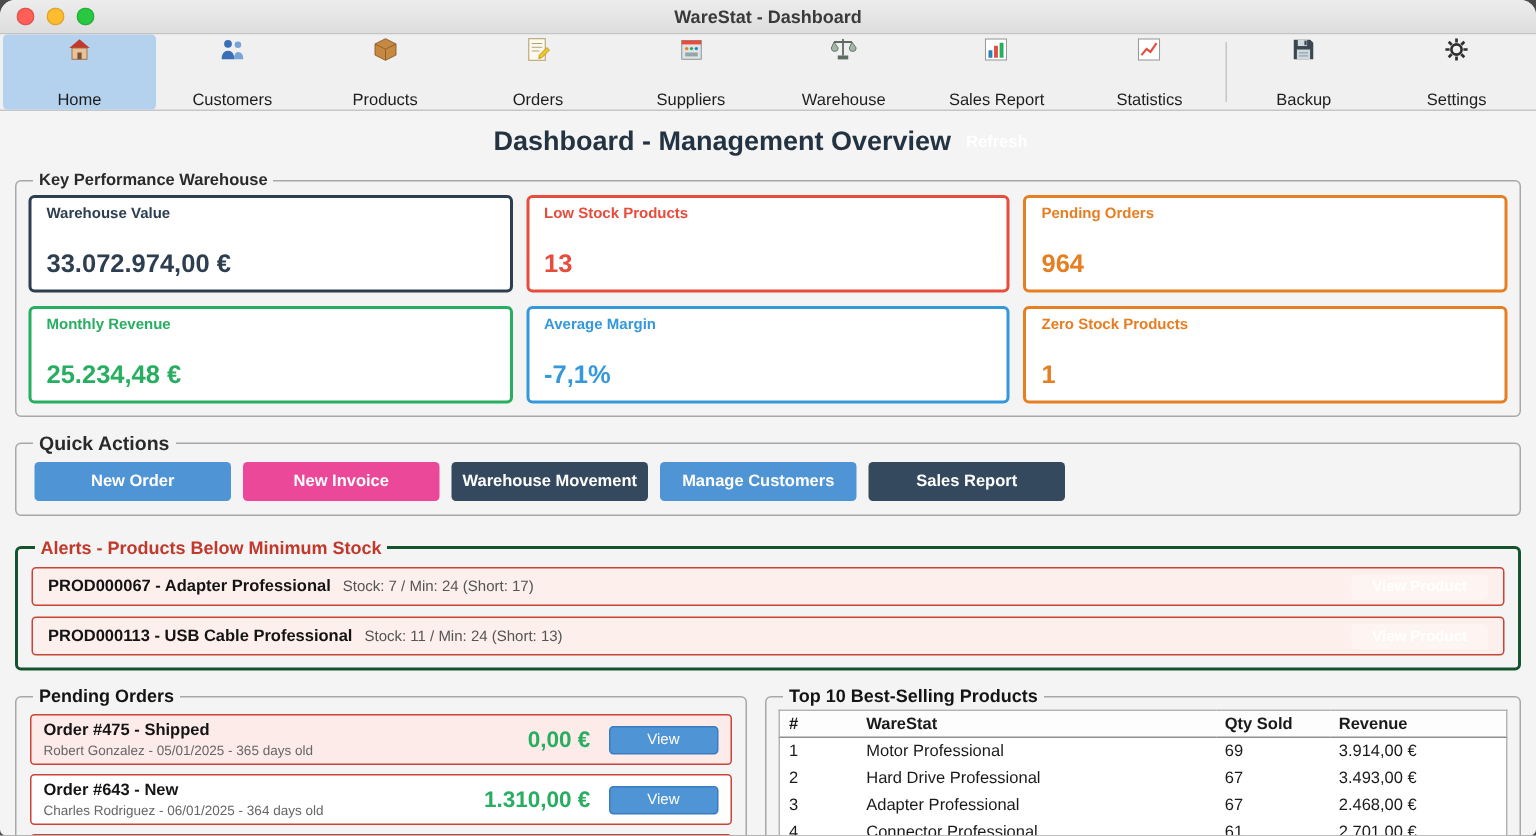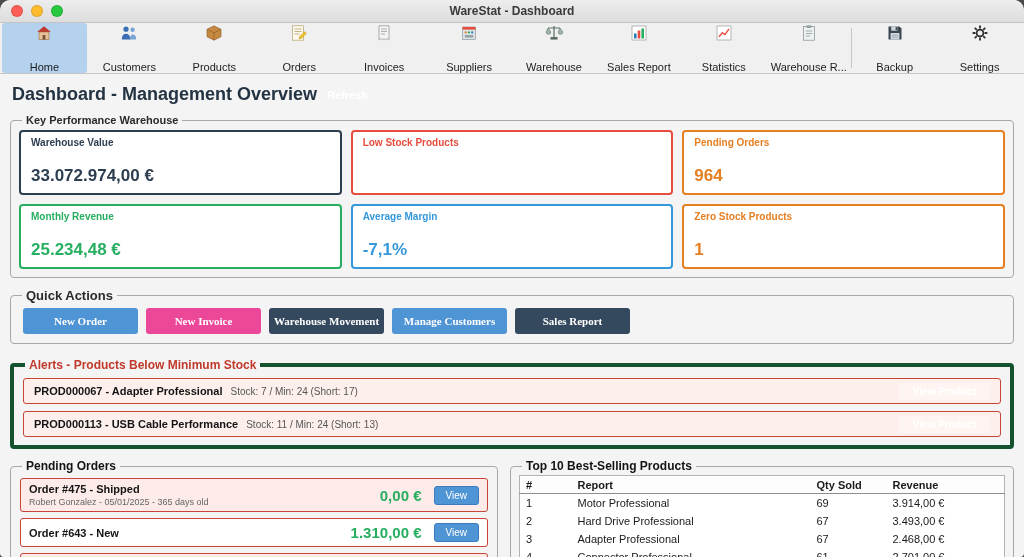--- a/index.html
+++ b/index.html
@@ -41,46 +41,46 @@
     display:flex; flex-direction:column; align-items:center; justify-content:space-between;
     gap:2px; font-size:11px; color:#1d1d1d; cursor:default;
     white-space:nowrap; overflow:hidden;
   }
   .tb-item.active { background:#b4d1ee; border-radius:3px; }
   .tb-item svg { width:20px; height:20px; flex:0 0 20px; }
   .tb-label { overflow:hidden; text-overflow:ellipsis; max-width:100%; padding:0 2px; }
   .tb-sep { flex:0 0 1px; width:1px; background:#c6c6c6; margin:5px 0; }
   
   .content { flex:1; padding:8px 8px 0; overflow:hidden; position:relative; }
-  .page-head { display:flex; align-items:center; justify-content:flex-start; margin:2px 4px 9px; }
+  .page-head { display:flex; align-items:center; justify-content:center; margin:2px 4px 9px; }
   .page-title { font-size:18px; font-weight:bold; color:#243342; }
   .refresh-btn {
     background:transparent; border:none; color:#ffffff;
     font-size:11px; font-weight:bold; font-family:inherit; padding:3px 10px;
   }
   fieldset {
     border:1px solid #a8a8a8; border-radius:4px;
     padding:2px 8px 8px; margin:0 2px 10px;
     background:transparent;
   }
   legend { font-size:11px; font-weight:bold; color:#2a2a2a; padding:0 4px; margin-left:3px; }
   
   .kpi-grid { display:grid; grid-template-columns:1fr 1fr 1fr; gap:9px; padding-top:2px; }
   .kpi-card { background:#ffffff; border:2px solid #888; border-radius:4px; padding:5px 10px 7px; }
   .kpi-label { font-size:10px; font-weight:bold; }
   .kpi-value { font-size:17px; font-weight:bold; margin-top:18px; }
   
   fieldset.qa legend { font-size:13px; }
   .qa-row { display:flex; gap:8px; padding:3px 4px 1px; }
   .qa-btn {
-    width:115px; height:26px; border:none; border-radius:3px;
-    color:#ffffff; font-weight:bold; font-size:11px; font-family:Liberation Serif, serif; cursor:default;
-  }
-  
-  fieldset.alerts { border:4px solid #14532d; margin-top:14px; padding-bottom:6px; }
+    width:131px; height:26px; border:none; border-radius:3px;
+    color:#ffffff; font-weight:bold; font-size:11px; font-family:Liberation Sans, sans-serif; cursor:default;
+  }
+  
+  fieldset.alerts { border:2px solid #14532d; margin-top:14px; padding-bottom:6px; }
   fieldset.alerts legend { color:#c0392b; font-size:12px; }
   .alert-row {
     display:flex; align-items:center; height:26px;
     background:#fdefec; border:1px solid #cb4335; border-radius:3px;
     padding:0 10px; margin:4px 1px 7px;
   }
   .alert-row:last-child { margin-bottom:2px; }
   .alert-name { font-size:11px; font-weight:bold; color:#141414; }
   .alert-detail { font-size:10px; color:#555; margin-left:8px; }
   .alert-action {
@@ -97,21 +97,21 @@
     border:1px solid #cb4335; border-radius:3px;
     padding:4px 8px; margin:3px 1px 6px; background:#ffffff;
   }
   .order-row.pink { background:#fcebe8; }
   .order-info { flex:1; min-width:0; }
   .order-title { font-size:11px; font-weight:bold; color:#141414; }
   .order-sub { font-size:9px; color:#666; margin-top:2px; }
   .order-amount { font-size:15px; font-weight:bold; margin:0 12px 0 6px; white-space:nowrap; }
   .view-btn {
     background:#4f94d4; border:1px solid #3a7cbf; border-radius:3px;
-    color:#ffffff; font-size:10px; font-family:inherit; padding:3px 11px; cursor:default;
+    color:#ffffff; font-size:10px; font-family:inherit; padding:3px 25px; cursor:default;
   }
   .products-table {
     width:100%; border-collapse:collapse; background:#ffffff;
     border:1px solid #b3b3b3; font-size:11px; color:#1a1a1a;
   }
   .products-table th {
     text-align:left; font-weight:bold; padding:3px 6px 2px;
     border-bottom:1px solid #8f8f8f; background:#fdfdfd;
   }
   .products-table td { padding:3px 6px; }
@@ -162,27 +162,20 @@
     <div class="tb-item">
       <span><svg viewBox="0 0 20 20" width="20" height="20">
             <rect x="3.5" y="2.8" width="11" height="14.4" fill="#fdf9ee" stroke="#b3a26b" stroke-width="0.7"></rect>
             <path d="M5.5 6 h7 M5.5 8.5 h7 M5.5 11 h5" stroke="#b3a26b" stroke-width="0.8"></path>
             <path d="M10.5 13.8 L15.6 8.7 L17.3 10.4 L12.2 15.5 L10.2 16 Z" fill="#f4c430" stroke="#b7950b" stroke-width="0.6"></path>
           </svg></span>
       <span class="tb-label">Orders</span>
     </div>
     <div class="tb-item">
       <span><svg viewBox="0 0 20 20" width="20" height="20">
-            <path d="M5 2.8 H15 V16.8 L13.3 15.6 L11.6 16.8 L10 15.6 L8.4 16.8 L6.7 15.6 L5 16.8 Z" fill="#f4f4f4" stroke="#8c8c8c" stroke-width="0.7"></path>
-            <path d="M7 6 h6 M7 8.5 h6 M7 11 h4" stroke="#9a9a9a" stroke-width="0.8"></path>
-          </svg></span>
-      <span class="tb-label">Invoices</span>
-    </div>
-    <div class="tb-item">
-      <span><svg viewBox="0 0 20 20" width="20" height="20">
             <rect x="3.5" y="4" width="13" height="12.5" fill="#dde3e6" stroke="#7f8c8d" stroke-width="0.6"></rect>
             <rect x="3.5" y="4" width="13" height="2.6" fill="#e74c3c"></rect>
             <circle cx="6.8" cy="9.4" r="1.1" fill="#e67e22"></circle>
             <circle cx="10" cy="9.4" r="1.1" fill="#27ae60"></circle>
             <circle cx="13.2" cy="9.4" r="1.1" fill="#2980b9"></circle>
             <rect x="5.8" y="12" width="8.4" height="2.6" fill="#95a5a6"></rect>
           </svg></span>
       <span class="tb-label">Suppliers</span>
     </div>
     <div class="tb-item">
@@ -203,28 +196,20 @@
           </svg></span>
       <span class="tb-label">Sales Report</span>
     </div>
     <div class="tb-item">
       <span><svg viewBox="0 0 20 20" width="20" height="20">
             <rect x="3" y="3" width="14" height="14" fill="#fff" stroke="#999" stroke-width="0.7"></rect>
             <path d="M5 13.8 L8.4 9.6 L11 11.6 L15 5.8" fill="none" stroke="#e74c3c" stroke-width="1.4"></path>
           </svg></span>
       <span class="tb-label">Statistics</span>
     </div>
-    <div class="tb-item">
-      <span><svg viewBox="0 0 20 20" width="20" height="20">
-            <rect x="4.5" y="3.6" width="11" height="13.6" fill="#eef1f2" stroke="#7f8c8d" stroke-width="0.7"></rect>
-            <rect x="7.4" y="2.2" width="5.2" height="2.8" rx="1" fill="#95a5a6"></rect>
-            <path d="M6.8 8 h6.4 M6.8 10.5 h6.4 M6.8 13 h4.4" stroke="#95a5a6" stroke-width="0.9"></path>
-          </svg></span>
-      <span class="tb-label">Warehouse R...</span>
-    </div>
     <div class="tb-sep"></div>
     <div class="tb-item">
       <span><svg viewBox="0 0 20 20" width="20" height="20">
             <path d="M3.5 3.5 H14.5 L16.5 5.5 V16.5 H3.5 Z" fill="#3a4750"></path>
             <rect x="6.2" y="3.5" width="6.2" height="4.2" fill="#cfd8dc"></rect>
             <rect x="10.6" y="4.1" width="1.5" height="3" fill="#3a4750"></rect>
             <rect x="5.6" y="10" width="8.8" height="6.5" fill="#cfd8dc"></rect>
             <path d="M7 12.2 h6 M7 14.2 h6" stroke="#90a4ae" stroke-width="0.8"></path>
           </svg></span>
       <span class="tb-label">Backup</span>
@@ -249,20 +234,21 @@
 
     <fieldset>
       <legend>Key Performance Warehouse</legend>
       <div class="kpi-grid">
         <div class="kpi-card" style="border-color: rgb(44, 62, 80);">
           <div class="kpi-label" style="color: rgb(44, 62, 80);">Warehouse Value</div>
           <div class="kpi-value" style="color: rgb(44, 62, 80);">33.072.974,00 €</div>
         </div>
         <div class="kpi-card" style="border-color: rgb(231, 76, 60);">
           <div class="kpi-label" style="color: rgb(231, 76, 60);">Low Stock Products</div>
+          <div class="kpi-value" style="color: rgb(231, 76, 60);">13</div>
         </div>
         <div class="kpi-card" style="border-color: rgb(230, 126, 34);">
           <div class="kpi-label" style="color: rgb(230, 126, 34);">Pending Orders</div>
           <div class="kpi-value" style="color: rgb(230, 126, 34);">964</div>
         </div>
         <div class="kpi-card" style="border-color: rgb(39, 174, 96);">
           <div class="kpi-label" style="color: rgb(39, 174, 96);">Monthly Revenue</div>
           <div class="kpi-value" style="color: rgb(39, 174, 96);">25.234,48 €</div>
         </div>
         <div class="kpi-card" style="border-color: rgb(52, 152, 219);">
@@ -288,59 +274,60 @@
     </fieldset>
 
     <fieldset class="alerts">
       <legend>Alerts - Products Below Minimum Stock</legend>
       <div class="alert-row">
         <span class="alert-name">PROD000067 - Adapter Professional</span>
         <span class="alert-detail">Stock: 7 / Min: 24 (Short: 17)</span>
         <button class="alert-action">View Product</button>
       </div>
       <div class="alert-row">
-        <span class="alert-name">PROD000113 - USB Cable Performance</span>
+        <span class="alert-name">PROD000113 - USB Cable Professional</span>
         <span class="alert-detail">Stock: 11 / Min: 24 (Short: 13)</span>
         <button class="alert-action">View Product</button>
       </div>
     </fieldset>
 
     <div class="bottom">
 
       <fieldset>
         <legend>Pending Orders</legend>
         <div class="order-row pink">
           <div class="order-info">
             <div class="order-title">Order #475 - Shipped</div>
             <div class="order-sub">Robert Gonzalez - 05/01/2025 - 365 days old</div>
           </div>
           <span class="order-amount" style="color: rgb(39, 174, 96);">0,00 €</span>
           <button class="view-btn" style="background: rgb(79, 148, 212);">View</button>
         </div>
         <div class="order-row">
           <div class="order-info">
             <div class="order-title">Order #643 - New</div>
+            <div class="order-sub">Charles Rodriguez - 06/01/2025 - 364 days old</div>
           </div>
           <span class="order-amount" style="color: rgb(39, 174, 96);">1.310,00 €</span>
           <button class="view-btn" style="background: rgb(79, 148, 212);">View</button>
         </div>
         <div class="order-row pink">
           
           
           
         </div>
       </fieldset>
 
       <fieldset>
         <legend>Top 10 Best-Selling Products</legend>
         <table class="products-table">
           <thead>
             <tr>
               <th class="col-rank">#</th>
-              <th>Report</th>
+              <th>WareStat</th>
               <th class="col-qty">Qty Sold</th>
               <th class="col-rev">Revenue</th>
             </tr>
           </thead>
           <tbody>
             <tr>
               <td>1</td>
               <td>Motor Professional</td>
               <td>69</td>
               <td>3.914,00 €</td>

